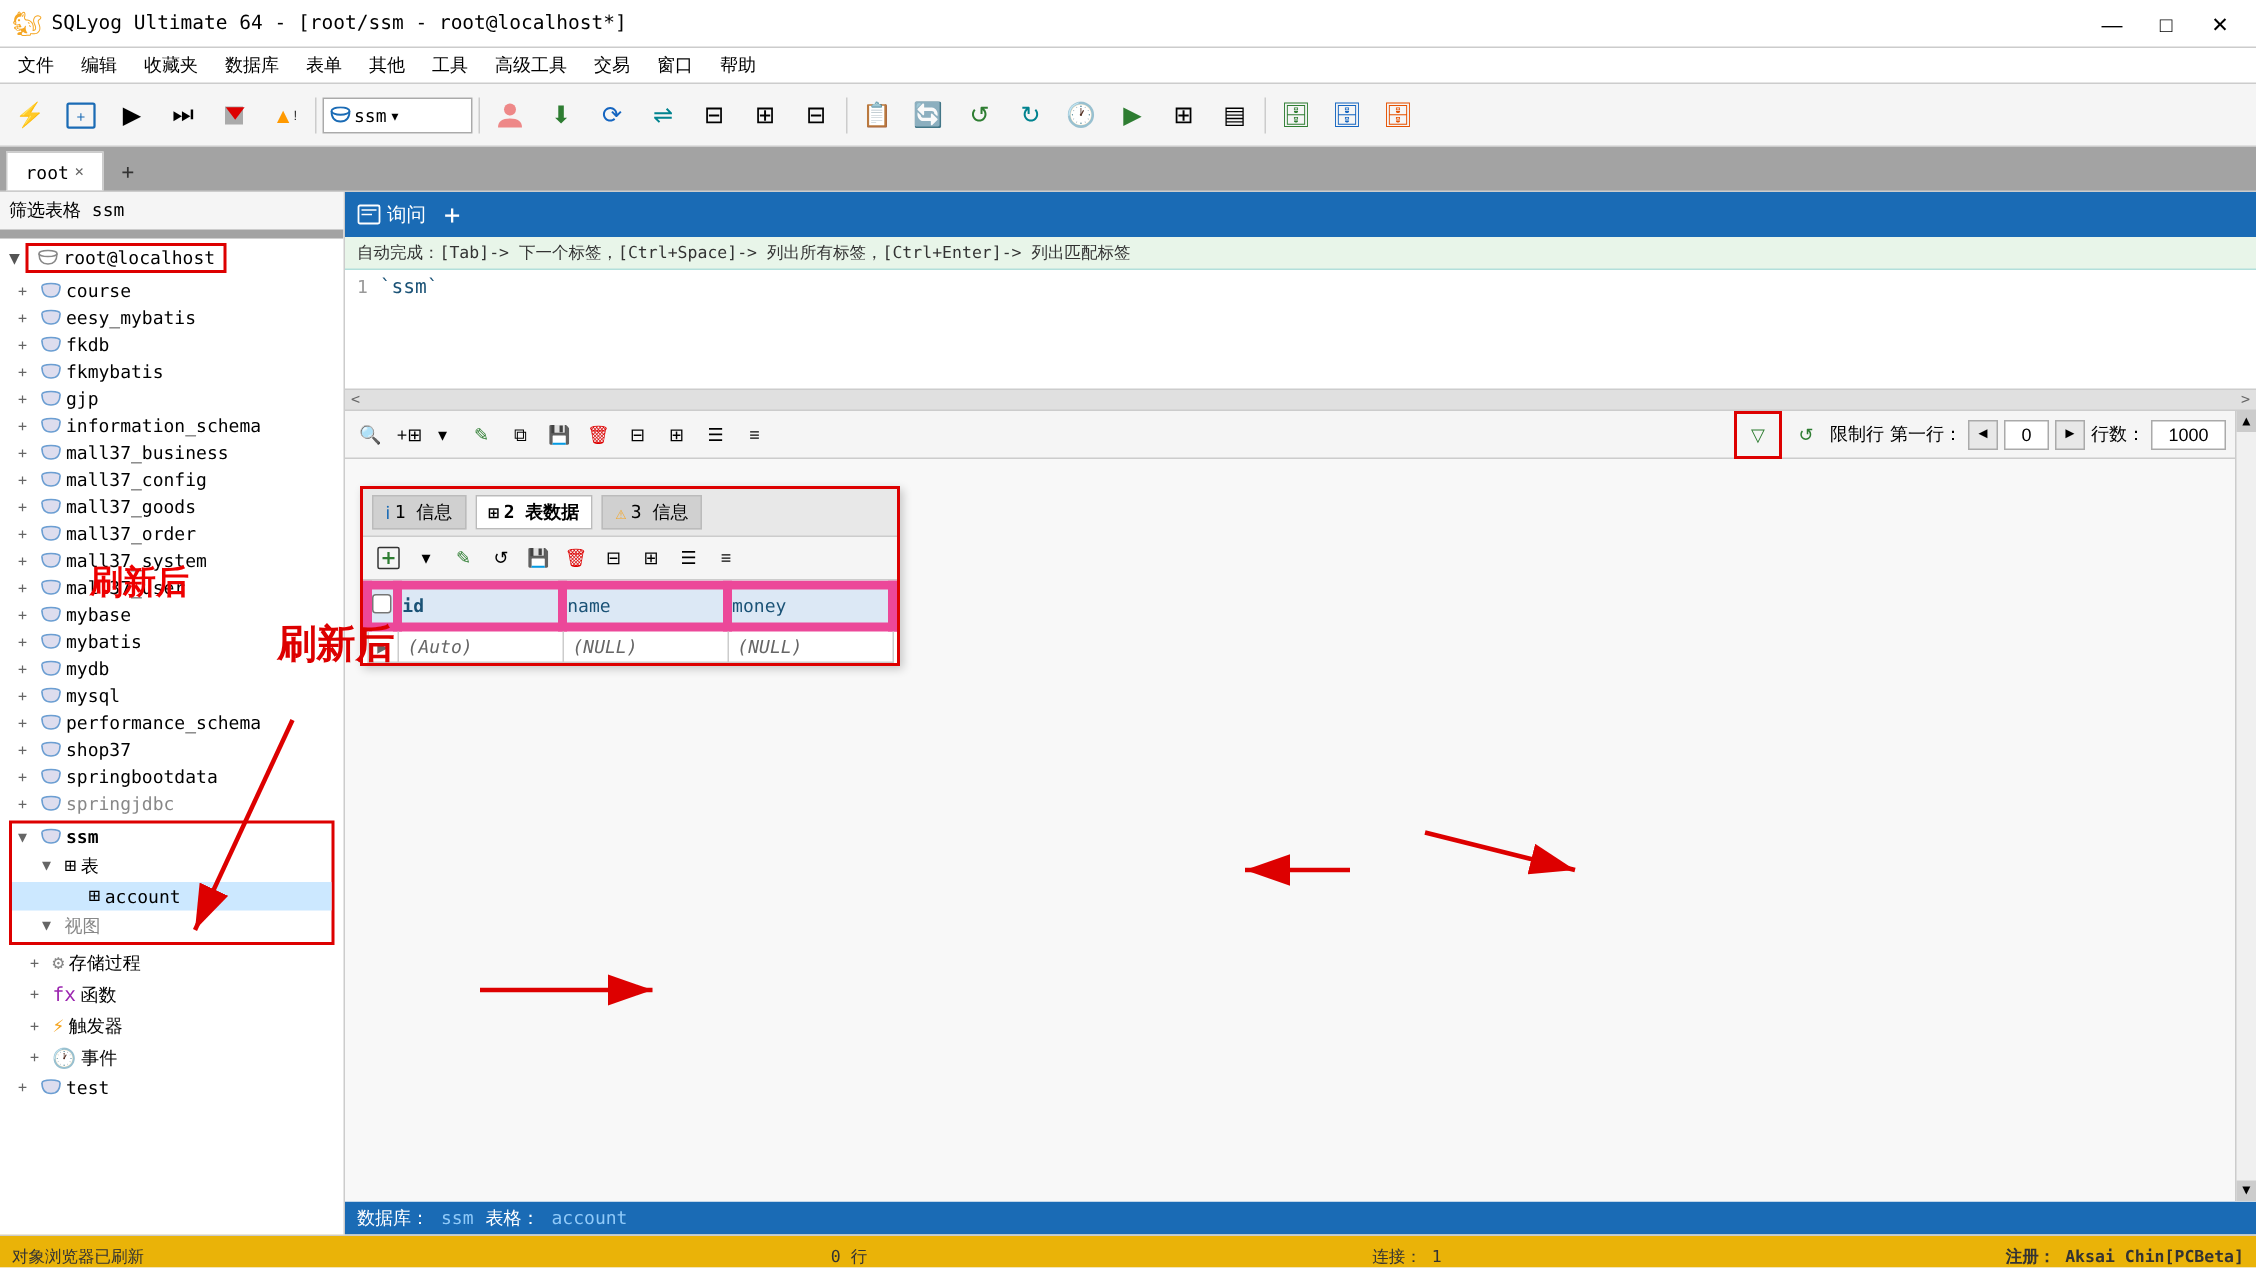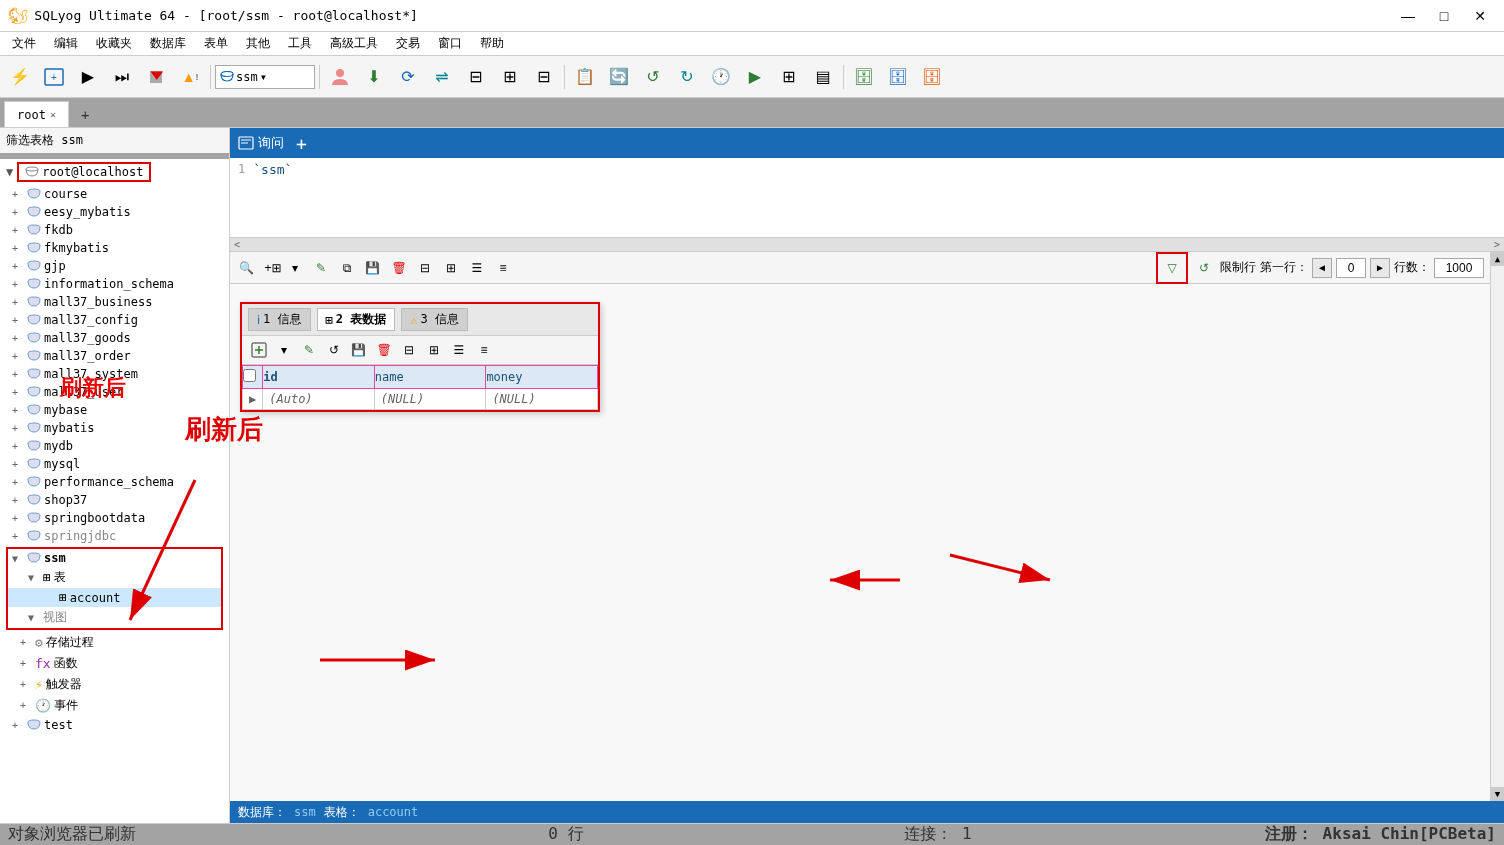--- a/index.html
+++ b/index.html
@@ -195,47 +195,47 @@
     .data-btn {
       width: 22px; height: 22px; border: 1px solid transparent;
       background: transparent; cursor: pointer;
       display: flex; align-items: center; justify-content: center;
       font-size: 12px;
     }
     
     .data-table { width: 100%; border-collapse: collapse; font-size: 12px; }
     .data-table th {
       background: #dce8f5;
-      border: 1px solid #ec4899;
+      border: 6px solid #ec4899;
       padding: 3px 0;
       text-align: left;
       font-weight: normal;
       color: #1a5276;
       margin-left: 28px;
     }
     .data-table td {
       border: 1px solid #ccc;
       padding: 3px 6px;
       color: #666;
       font-style: italic;
     }
     .data-table td.checkbox-cell { width: 20px; text-align: center; }
     .limit-input { width: 30px; height: 20px; border: 1px solid #aaa; text-align: center; font-size: 12px; }
     .row-input { width: 50px; height: 20px; border: 1px solid #aaa; text-align: center; font-size: 12px; }
     .nav-btn { width: 20px; height: 20px; border: 1px solid #aaa; background: #e8e8e8; cursor: pointer; font-size: 10px; display: flex; align-items: center; justify-content: center; }
 
     
     .status-bar {
-      background: #a3a3a3;
+      background: #eab308;
       height: 22px;
       display: flex;
       align-items: flex-end;
       border-top: 1px solid #ccc;
       padding: 0 8px;
-      font-size: 16px;
+      font-size: 11px;
       color: #333;
     }
     .status-left { flex: 1; }
     .status-middle { flex: 1; text-align: center; }
     .status-right { flex: 1; text-align: right; font-weight: bold; }
 
     .tree-item-ssm {
       font-weight: bold;
       color: #000;
     }
@@ -583,20 +583,23 @@
         <svg width="16" height="14" viewBox="0 0 16 14">
             <rect x="1" y="1" width="14" height="12" rx="1" fill="none" stroke="white" stroke-width="1.2"></rect>
             <line x1="3" y1="4" x2="13" y2="4" stroke="white" stroke-width="1"></line>
             <line x1="3" y1="7" x2="10" y2="7" stroke="white" stroke-width="1"></line>
           </svg>
         <span>询问</span>
       </div>
       <span class="query-tab-add">+</span>
     </div>
 
+    <div class="autocomplete-bar">
+      <span>自动完成：[Tab]-&gt; 下一个标签，[Ctrl+Space]-&gt; 列出所有标签，[Ctrl+Enter]-&gt; 列出匹配标签</span>
+    </div>
 
     <div style="display:flex; background:white; border-bottom:1px solid #ccc; padding:4px 8px; min-height:80px; flex:none;">
       <span class="query-line-num">1</span>
       <span style="font-family:monospace; color:#1a5276; font-size:13px;">`ssm`</span>
     </div>
 
     <div style="width:100%; height:14px; background:#e0e0e0; border-bottom:1px solid #ccc; display:flex; align-items:center; justify-content:space-between; padding:0 4px;">
       <span style="font-size:10px; color:#666;">&lt;</span>
       <span style="font-size:10px; color:#666;">&gt;</span>
     </div>

